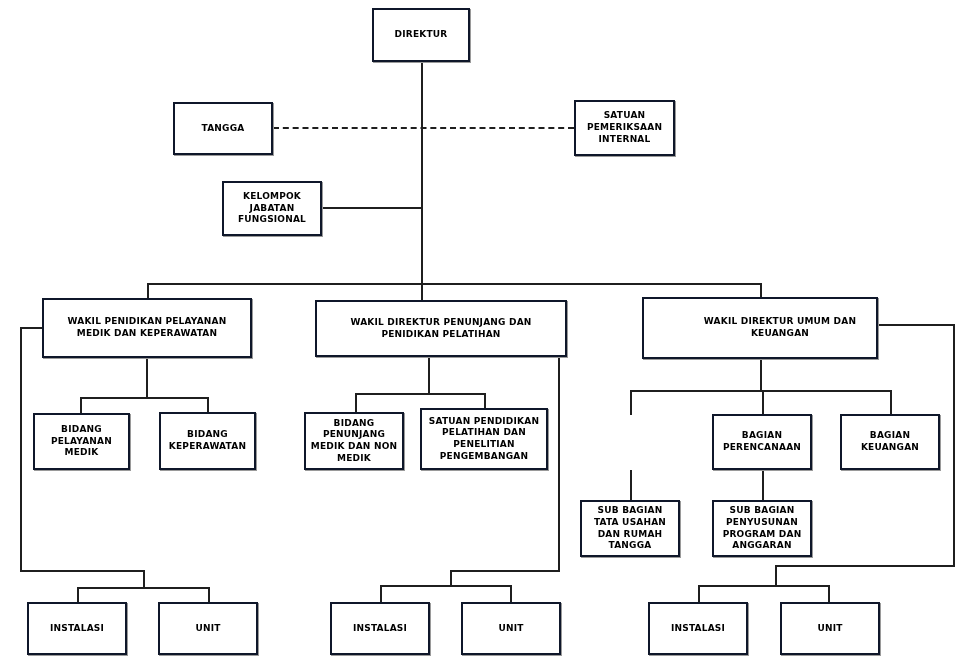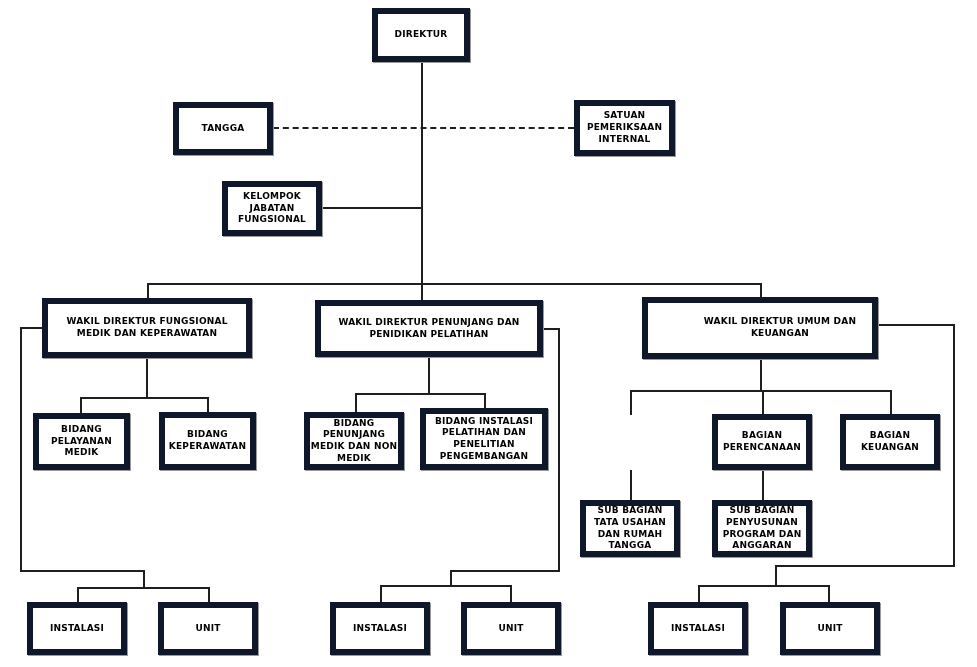--- a/index.html
+++ b/index.html
@@ -2,21 +2,21 @@
 <html><head>
 <meta charset="utf-8">
 <style>
   html,body{margin:0;padding:0;background:#ffffff;}
   #canvas{
     position:relative;width:977px;height:667px;background:#ffffff;
     font-family:"DejaVu Sans","Liberation Sans",sans-serif;overflow:hidden;
   }
   .node{
     position:absolute;box-sizing:border-box;
-    border:6px solid #0f172a;background:#ffffff;
+    border:2px solid #0f172a;background:#ffffff;
     display:flex;align-items:center;justify-content:center;
     text-align:center;font-weight:bold;font-size:9px;line-height:1.3;
     color:#000000;white-space:pre-line;letter-spacing:0.2px;
     box-shadow:1px 1px 0 #9a9a9a;
   }
   .lh{position:absolute;height:2px;background:#1f1f1f;}
   .lv{position:absolute;width:2px;background:#1f1f1f;}
   .ldash{position:absolute;height:0;border-top:2px dashed #1f1f1f;background:none;}
 </style>
 </head>
@@ -80,36 +80,36 @@
 
   <div class="node" style="left:372px;top:8px;width:98px;height:54px;">DIREKTUR</div>
   <div class="node" style="left:173px;top:102px;width:100px;height:53px;">TANGGA</div>
   <div class="node" style="left:222px;top:181px;width:100px;height:55px;">KELOMPOK
 JABATAN
 FUNGSIONAL</div>
   <div class="node" style="left:574px;top:100px;width:101px;height:56px;">SATUAN
 PEMERIKSAAN
 INTERNAL</div>
 
-  <div class="node" style="left:42px;top:298px;width:210px;height:60px;">WAKIL DIREKTUR FUNGSIONAL
+  <div class="node" style="left:42px;top:298px;width:210px;height:60px;">WAKIL PENIDIKAN PELAYANAN
 MEDIK DAN KEPERAWATAN</div>
-  <div class="node" style="left:315px;top:300px;width:228px;height:57px;">WAKIL DIREKTUR PENUNJANG DAN
+  <div class="node" style="left:315px;top:300px;width:252px;height:57px;">WAKIL DIREKTUR PENUNJANG DAN
 PENIDIKAN PELATIHAN</div>
   <div class="node" style="left:642px;top:297px;width:236px;height:62px;padding-left:40px;">WAKIL DIREKTUR UMUM DAN KEUANGAN</div>
 
   <div class="node" style="left:33px;top:413px;width:97px;height:57px;">BIDANG
 PELAYANAN
 MEDIK</div>
   <div class="node" style="left:159px;top:412px;width:97px;height:58px;">BIDANG
 KEPERAWATAN</div>
   <div class="node" style="left:304px;top:412px;width:100px;height:58px;">BIDANG
 PENUNJANG
 MEDIK DAN NON
 MEDIK</div>
-  <div class="node" style="left:420px;top:408px;width:128px;height:62px;">BIDANG INSTALASI
+  <div class="node" style="left:420px;top:408px;width:128px;height:62px;">SATUAN PENDIDIKAN
 PELATIHAN DAN
 PENELITIAN
 PENGEMBANGAN</div>
   <div class="node" style="left:712px;top:414px;width:100px;height:56px;">BAGIAN
 PERENCANAAN</div>
   <div class="node" style="left:840px;top:414px;width:100px;height:56px;">BAGIAN
 KEUANGAN</div>
 
   <div class="node" style="left:580px;top:500px;width:100px;height:57px;">SUB BAGIAN
 TATA USAHAN

